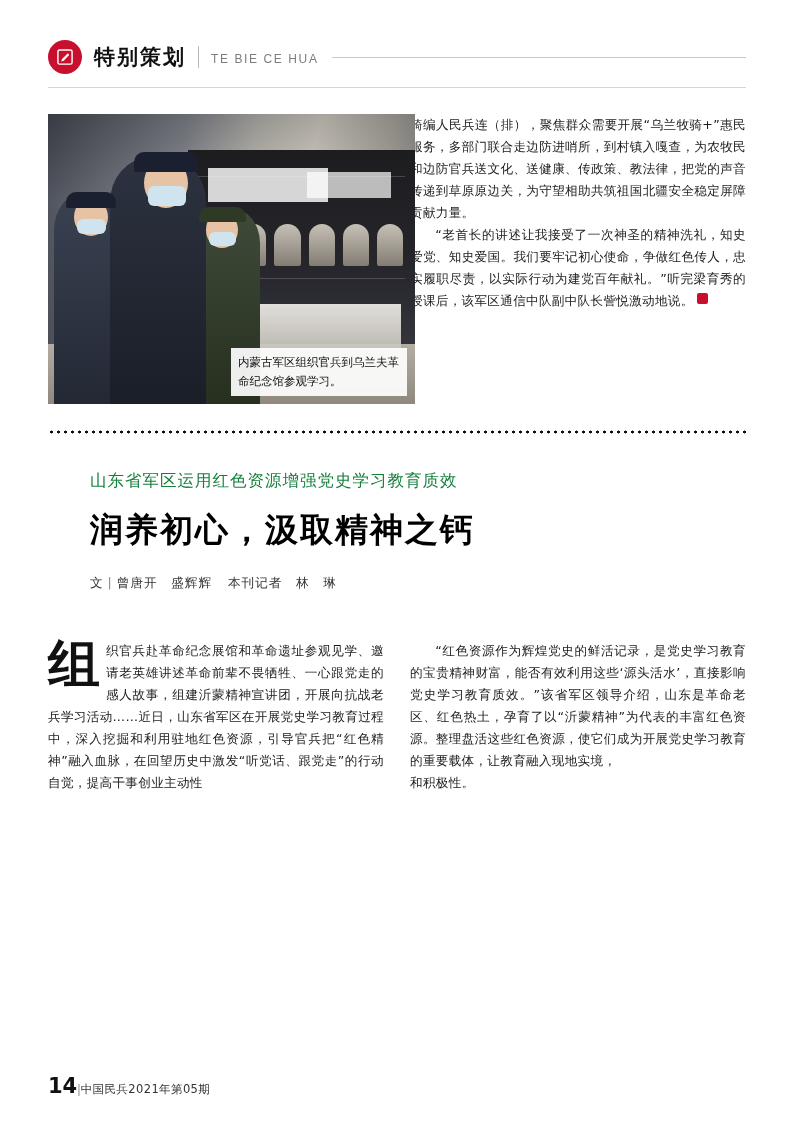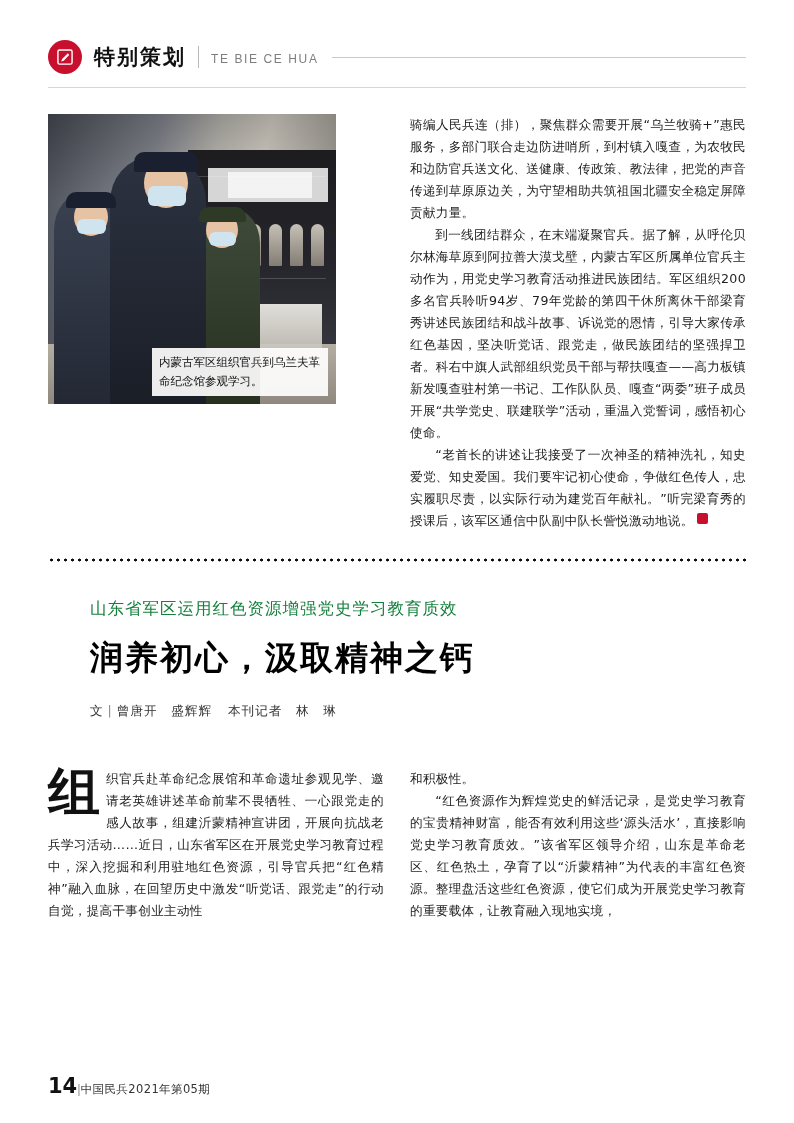--- a/index.html
+++ b/index.html
@@ -98,23 +98,23 @@
     text-align: justify;
     margin: 0;
     color: #1c1c1c;
     letter-spacing: 0.3px;
   }
   .indent { text-indent: 2em; }
 
   
   .photo-wrap {
     position: relative;
-    width: 288px;
+    width: 367px;
     height: 290px;
-    margin-bottom: 12px;
+    margin-bottom: 0;
     overflow: hidden;
     background: #2b2b33;
   }
   .photo {
     position: absolute;
     inset: 0;
     background:
       linear-gradient(180deg, rgba(0,0,0,0.25), rgba(0,0,0,0.05) 30%, rgba(0,0,0,0.35)),
       linear-gradient(105deg, #4b4f59 0%, #6f737c 18%, #8d9099 32%, #c8c5be 48%, #e3ded4 62%, #b9b5ac 78%, #6d6f77 100%);
   }
@@ -363,43 +363,42 @@
           <div class="ph-cap ph-cap-green" style="left:151px; bottom:182px; width:47px; height:15px;"></div>
           <div class="ph-mask" style="left:161px; bottom:158px; width:27px; height:14px;"></div>
         </div>
         <div class="photo-caption">内蒙古军区组织官兵到乌兰夫革命纪念馆参观学习。</div>
       </div>
 
     </div>
 
     <div class="col">
       <p class="para">骑编人民兵连（排），聚焦群众需要开展“乌兰牧骑+”惠民服务，多部门联合走边防进哨所，到村镇入嘎查，为农牧民和边防官兵送文化、送健康、传政策、教法律，把党的声音传递到草原原边关，为守望相助共筑祖国北疆安全稳定屏障贡献力量。</p>
-      <p class="para indent">到一线团结群众，在末端凝聚官兵。据了解，从呼伦贝尔林海草原到阿拉善大漠戈壁，内蒙古军区所属单位官兵主动作为，用党史学习教育活动推进民族团结。军区组织200多名官兵聆听94岁、79年党龄的第四干休所离休干部梁育秀讲述民族团结和战斗故事、诉说党的恩情，引导大家传承红色基因，坚决听党话、跟党走，做民族团结的坚强捍卫者。科右中旗人武部组织党员干部与帮扶嘎查——高力板镇新发嘎查驻村第一书记、工作队队员、嘎查“两委”班子成员开展“共学党史、联建联学”活动，重温入党誓词，感悟初心使命。</p>
       <p class="para indent"><span>“老首长的讲述让我接受了一次神圣的精神洗礼，知史爱党、知史爱国。我们要牢记初心使命，争做红色传人，忠实履职尽责，以实际行动为建党百年献礼。”听完梁育秀的授课后，该军区通信中队副中队长訾悦激动地说。</span><span class="endmark"></span></p>
     </div>
   </div>
 
   <div class="dot-divider"></div>
 
   <div class="feature">
     <div class="feature-kicker">山东省军区运用红色资源增强党史学习教育质效</div>
     <div class="feature-title">润养初心，汲取精神之钙</div>
     <div class="feature-byline">
       <span>文</span><span class="sep">|</span><span>曾唐开　盛辉辉</span><span class="gap"></span><span>本刊记者　林　琳</span>
     </div>
   </div>
 
   <div class="cols-lower">
     <div class="col lower-left">
       <span class="dropcap">组</span>
       <p class="para">织官兵赴革命纪念展馆和革命遗址参观见学、邀请老英雄讲述革命前辈不畏牺牲、一心跟党走的感人故事，组建沂蒙精神宣讲团，开展向抗战老兵学习活动……近日，山东省军区在开展党史学习教育过程中，深入挖掘和利用驻地红色资源，引导官兵把“红色精神”融入血脉，在回望历史中激发“听党话、跟党走”的行动自觉，提高干事创业主动性</p>
     </div>
     <div class="col">
+      <p class="para indent">“红色资源作为辉煌党史的鲜活记录，是党史学习教育的宝贵精神财富，能否有效利用这些‘源头活水’，直接影响党史学习教育质效。”该省军区领导介绍，山东是革命老区、红色热土，孕育了以“沂蒙精神”为代表的丰富红色资源。整理盘活这些红色资源，使它们成为开展党史学习教育的重要载体，让教育融入现地实境，</p>
       <p class="para">和积极性。</p>
-      <p class="para indent">“红色资源作为辉煌党史的鲜活记录，是党史学习教育的宝贵精神财富，能否有效利用这些‘源头活水’，直接影响党史学习教育质效。”该省军区领导介绍，山东是革命老区、红色热土，孕育了以“沂蒙精神”为代表的丰富红色资源。整理盘活这些红色资源，使它们成为开展党史学习教育的重要载体，让教育融入现地实境，</p>
     </div>
   </div>
 
   <div class="footer">
     <div class="footer-page">14</div>
     <div class="footer-bar">|</div>
     <div class="footer-text">中国民兵</div>
     <div class="footer-text">2021年第05期</div>
   </div>
 

